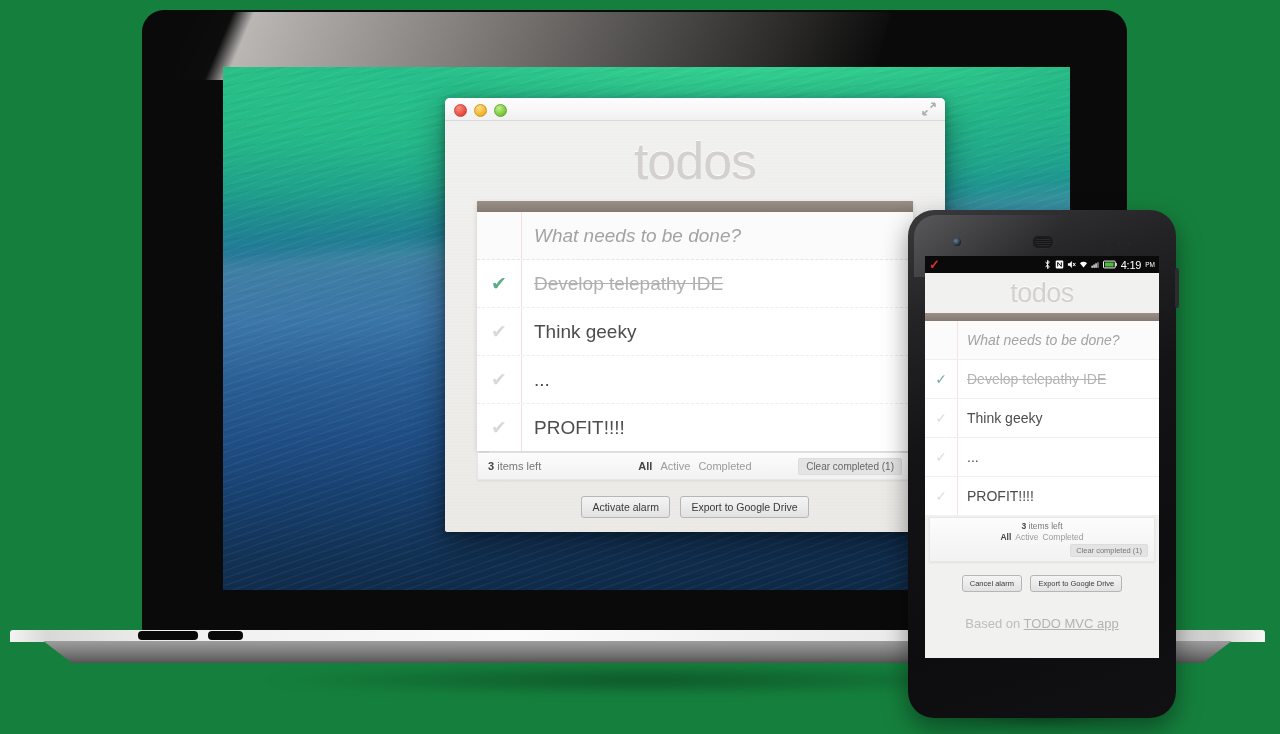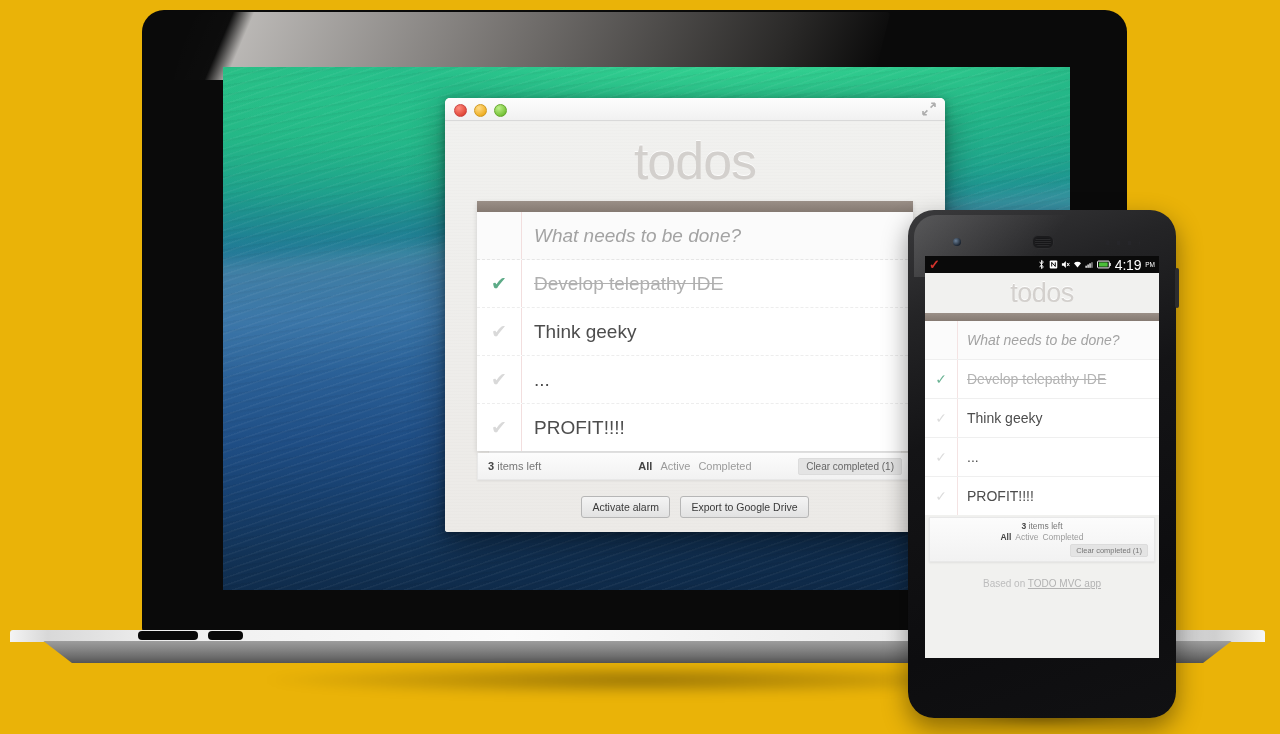--- a/index.html
+++ b/index.html
@@ -1,18 +1,18 @@
 <!DOCTYPE html>
 <html><head>
 <meta charset="utf-8">
 <style>
   html,body{margin:0;padding:0;background:#ffffff;}
   body{width:1280px;height:734px;overflow:hidden;font-family:"Liberation Sans",sans-serif;position:relative;}
 
-  .stage{position:absolute;inset:0;background:#eab308;}
+  .stage{position:absolute;inset:0;background:#15803d;}
 
   
   .laptop{position:absolute;left:142px;top:10px;width:985px;height:630px;}
   .laptop-lid{position:absolute;left:0;top:0;width:985px;height:622px;
      background:#0a0a0a;border-radius:22px 22px 4px 4px;}
   .lid-glare{position:absolute;left:40px;top:2px;width:700px;height:68px;
      background:linear-gradient(100deg,rgba(255,255,255,0) 0%,rgba(255,255,255,0.01) 6%,rgba(216,213,210,0.85) 9%,rgba(150,146,143,0.78) 45%,rgba(70,68,66,0.55) 85%,rgba(10,10,10,0) 100%);
      transform:skewX(-14deg);border-radius:18px 4px 0 0;pointer-events:none;}
   .screen{position:absolute;left:81px;top:57px;width:847px;height:523px;overflow:hidden;
      background:#0b3a63;}
@@ -126,21 +126,21 @@
      background:repeating-linear-gradient(90deg,#26262a 0 3px,transparent 3px 11px);border-radius:2px;}
 
   .phone-screen{position:absolute;left:17px;top:46px;width:234px;height:402px;
      background:#f1f1ef;overflow:hidden;}
   .statusbar{height:17px;background:#0a0a0a;display:flex;align-items:center;
      padding:0 4px;color:#fff;font-size:9px;}
   .sb-left{flex:1;display:flex;align-items:center;}
   .sb-check{color:#d2332c;font-size:13px;line-height:1;font-weight:bold;}
   .sb-right{display:flex;align-items:center;gap:3px;font-size:8.5px;}
   .sb-ico{display:inline-block;width:9px;height:11px;}
-  .sb-time{font-size:14px;margin-left:1px;letter-spacing:-.2px;}
+  .sb-time{font-size:11px;margin-left:1px;letter-spacing:-.2px;}
   .sb-pm{font-size:6.5px;margin-left:1px;}
 
   .ph-title{text-align:center;font-size:27px;color:#d3d0cd;font-weight:300;
      letter-spacing:-.5px;padding:7px 0 6px;line-height:1;text-shadow:0 -1px 0 rgba(255,255,255,.85);}
   .ph-brown{height:8px;background:linear-gradient(180deg,#9a8f87,#857a72);}
   .ph-row{position:relative;display:flex;align-items:center;height:38px;background:#fff;
      border-bottom:1px solid #efefef;}
   .ph-row.newrow{background:#fbfbfb;}
   .ph-mark{width:32px;text-align:center;font-size:14px;color:#dcdcdc;line-height:1;}
   .ph-mark.done{color:#6bb394;}
@@ -156,21 +156,21 @@
   .ph-filters{margin-top:1px;}
   .ph-filters span{margin:0 2px;color:#9b9b9b;}
   .ph-filters span.sel{color:#444;font-weight:bold;}
   .ph-clearwrap{text-align:right;margin-top:2px;}
   .ph-clear{display:inline-block;background:#e4e4e4;border:1px solid #dcdcdc;border-radius:2px;
      padding:1px 5px;color:#777;font-size:7.5px;}
   .ph-actions{text-align:center;margin-top:10px;}
   .ph-abtn{display:inline-block;background:linear-gradient(180deg,#f4f4f4,#e2e2e2);
      border:1px solid #b6b6b6;border-radius:3px;padding:3px 7px;margin:0 2px;
      font-size:7.5px;color:#3a3a3a;}
-  .ph-based{text-align:center;margin-top:16px;font-size:10px;color:#bdbdbd;}
+  .ph-based{text-align:center;margin-top:24px;font-size:13px;color:#bdbdbd;}
   .ph-based a{color:#b3b3b3;text-decoration:underline;}
   .phone-shadow{position:absolute;left:10px;top:496px;width:248px;height:22px;
      background:radial-gradient(50% 50% at 50% 50%,rgba(0,0,0,.3),rgba(0,0,0,0) 72%);filter:blur(4px);}
 </style>
 </head>
 <body>
 
 <div class="stage">
 
   <div class="laptop">
@@ -349,20 +349,24 @@
             <b>3</b><span> items left</span>
           </div>
           <div class="ph-filters">
             <span class="sel">All</span><span>Active</span><span>Completed</span>
           </div>
           <div class="ph-clearwrap">
             <span class="ph-clear">Clear completed (1)</span>
           </div>
         </div>
 
+        <div class="ph-actions">
+          <span class="ph-abtn">Cancel alarm</span>
+          <span class="ph-abtn">Export to Google Drive</span>
+        </div>
 
         <div class="ph-based">
           <span>Based on </span><a href="#">TODO MVC app</a>
         </div>
 
       </div>
     </div>
   </div>
 
 </div>

